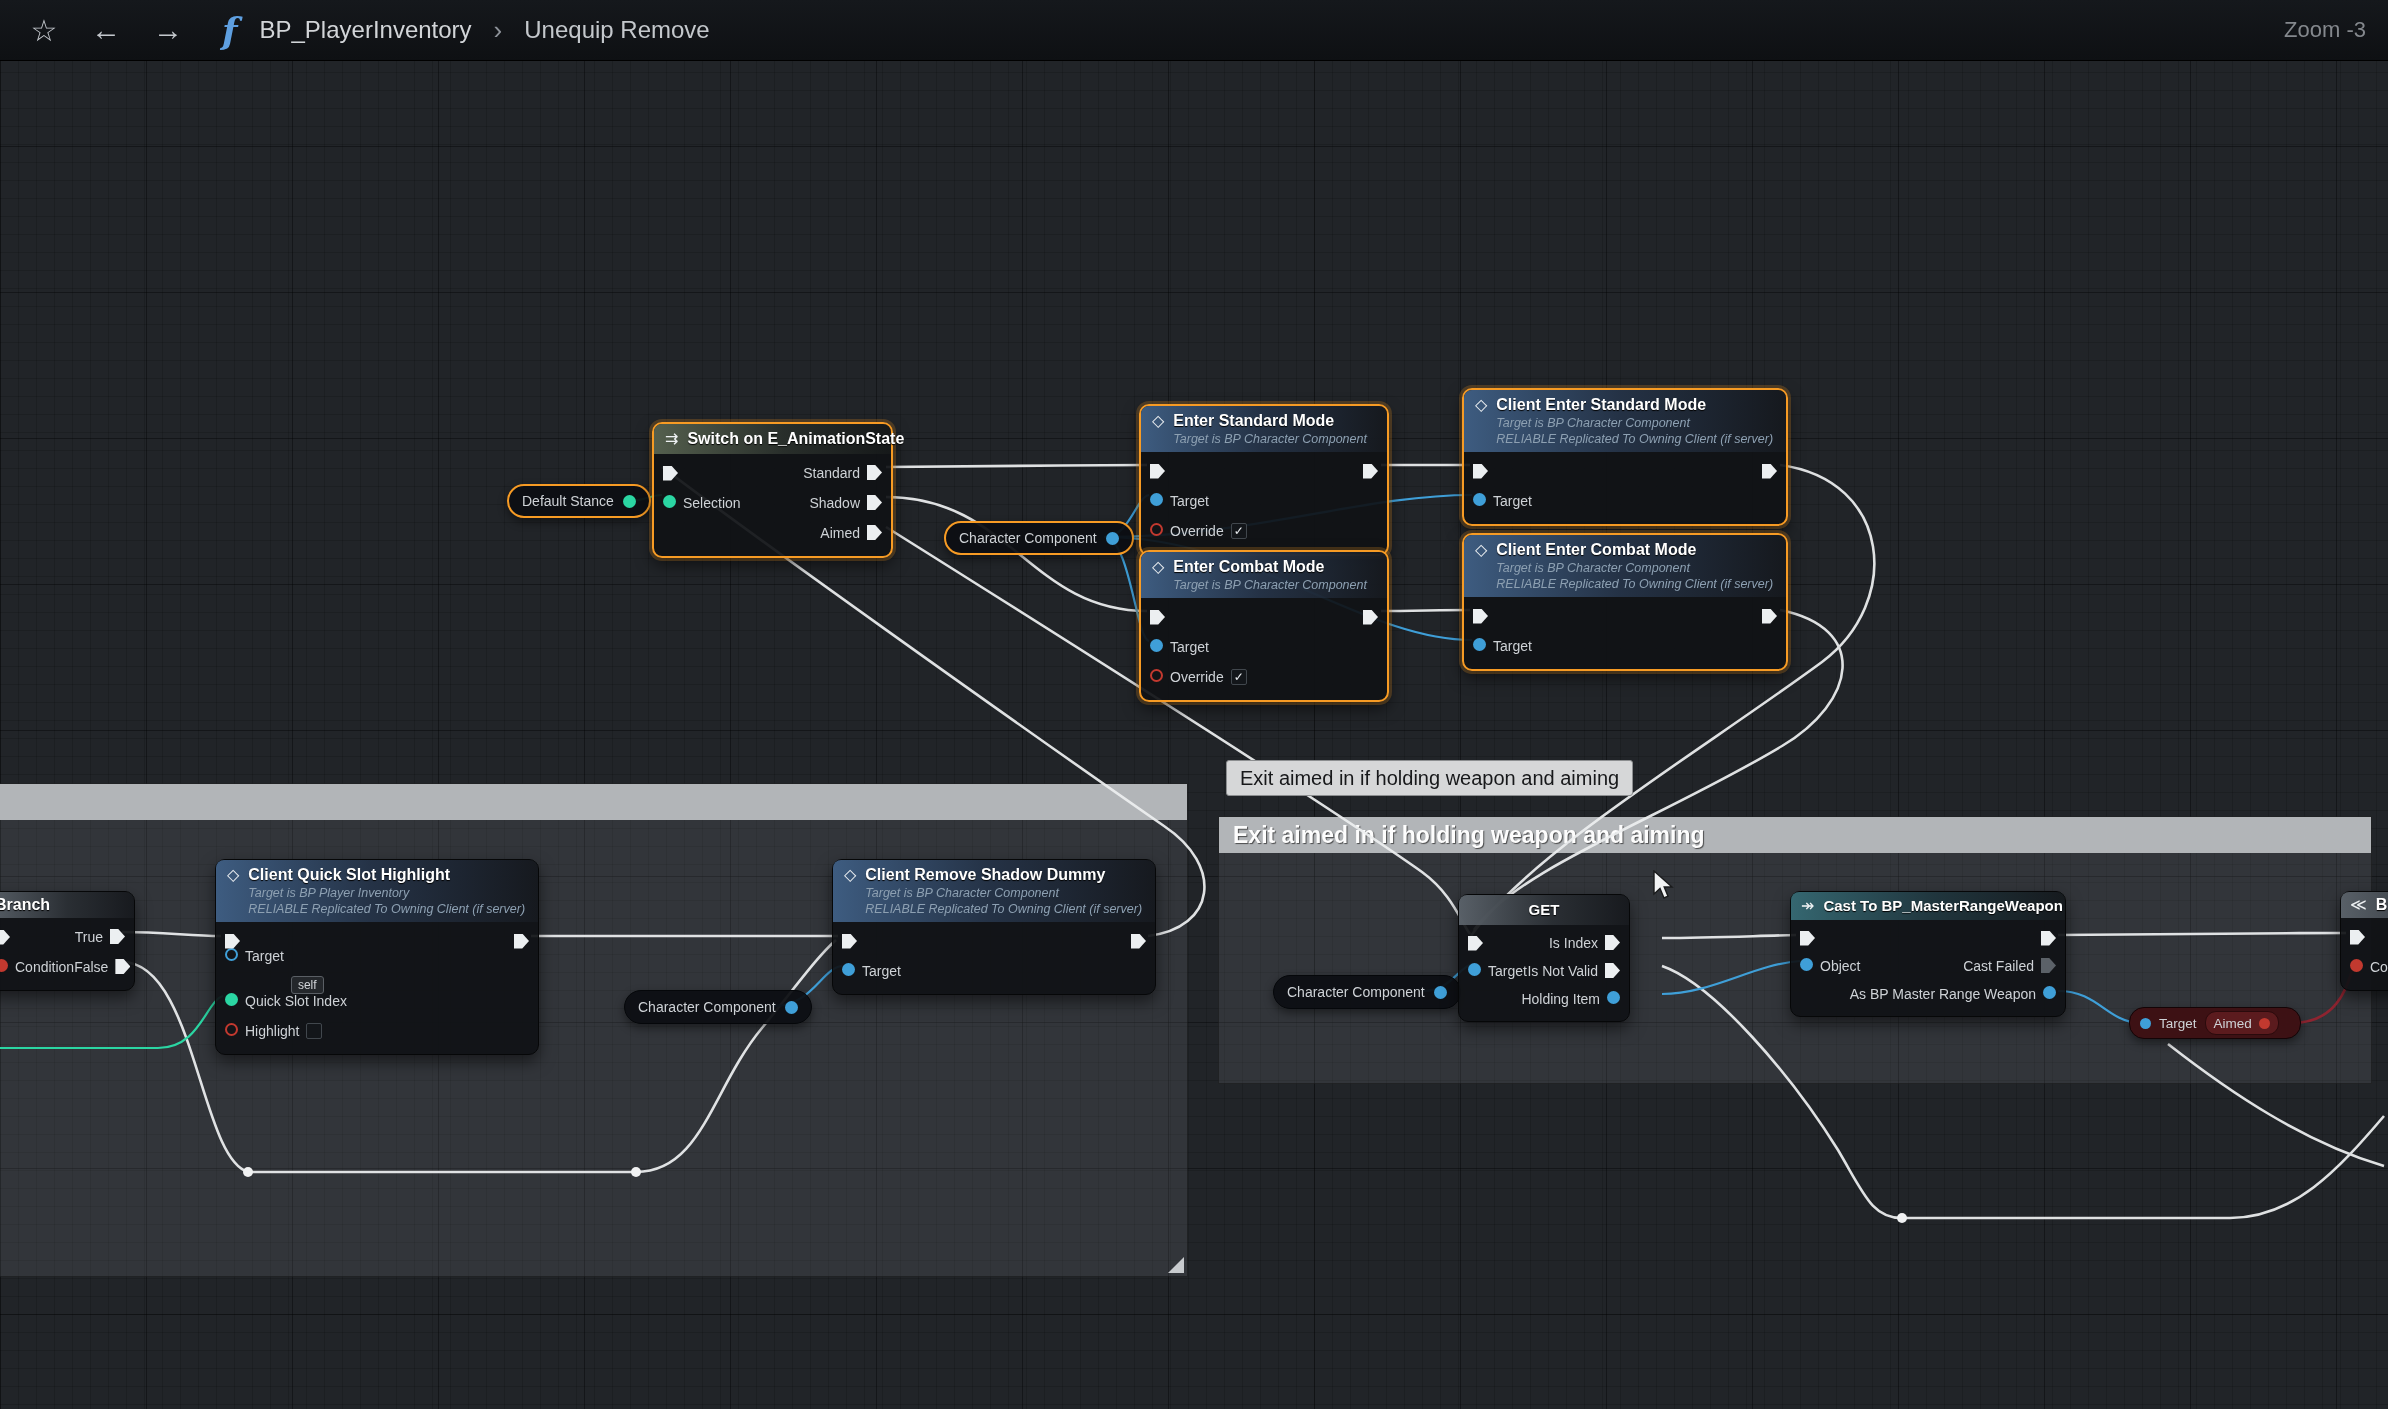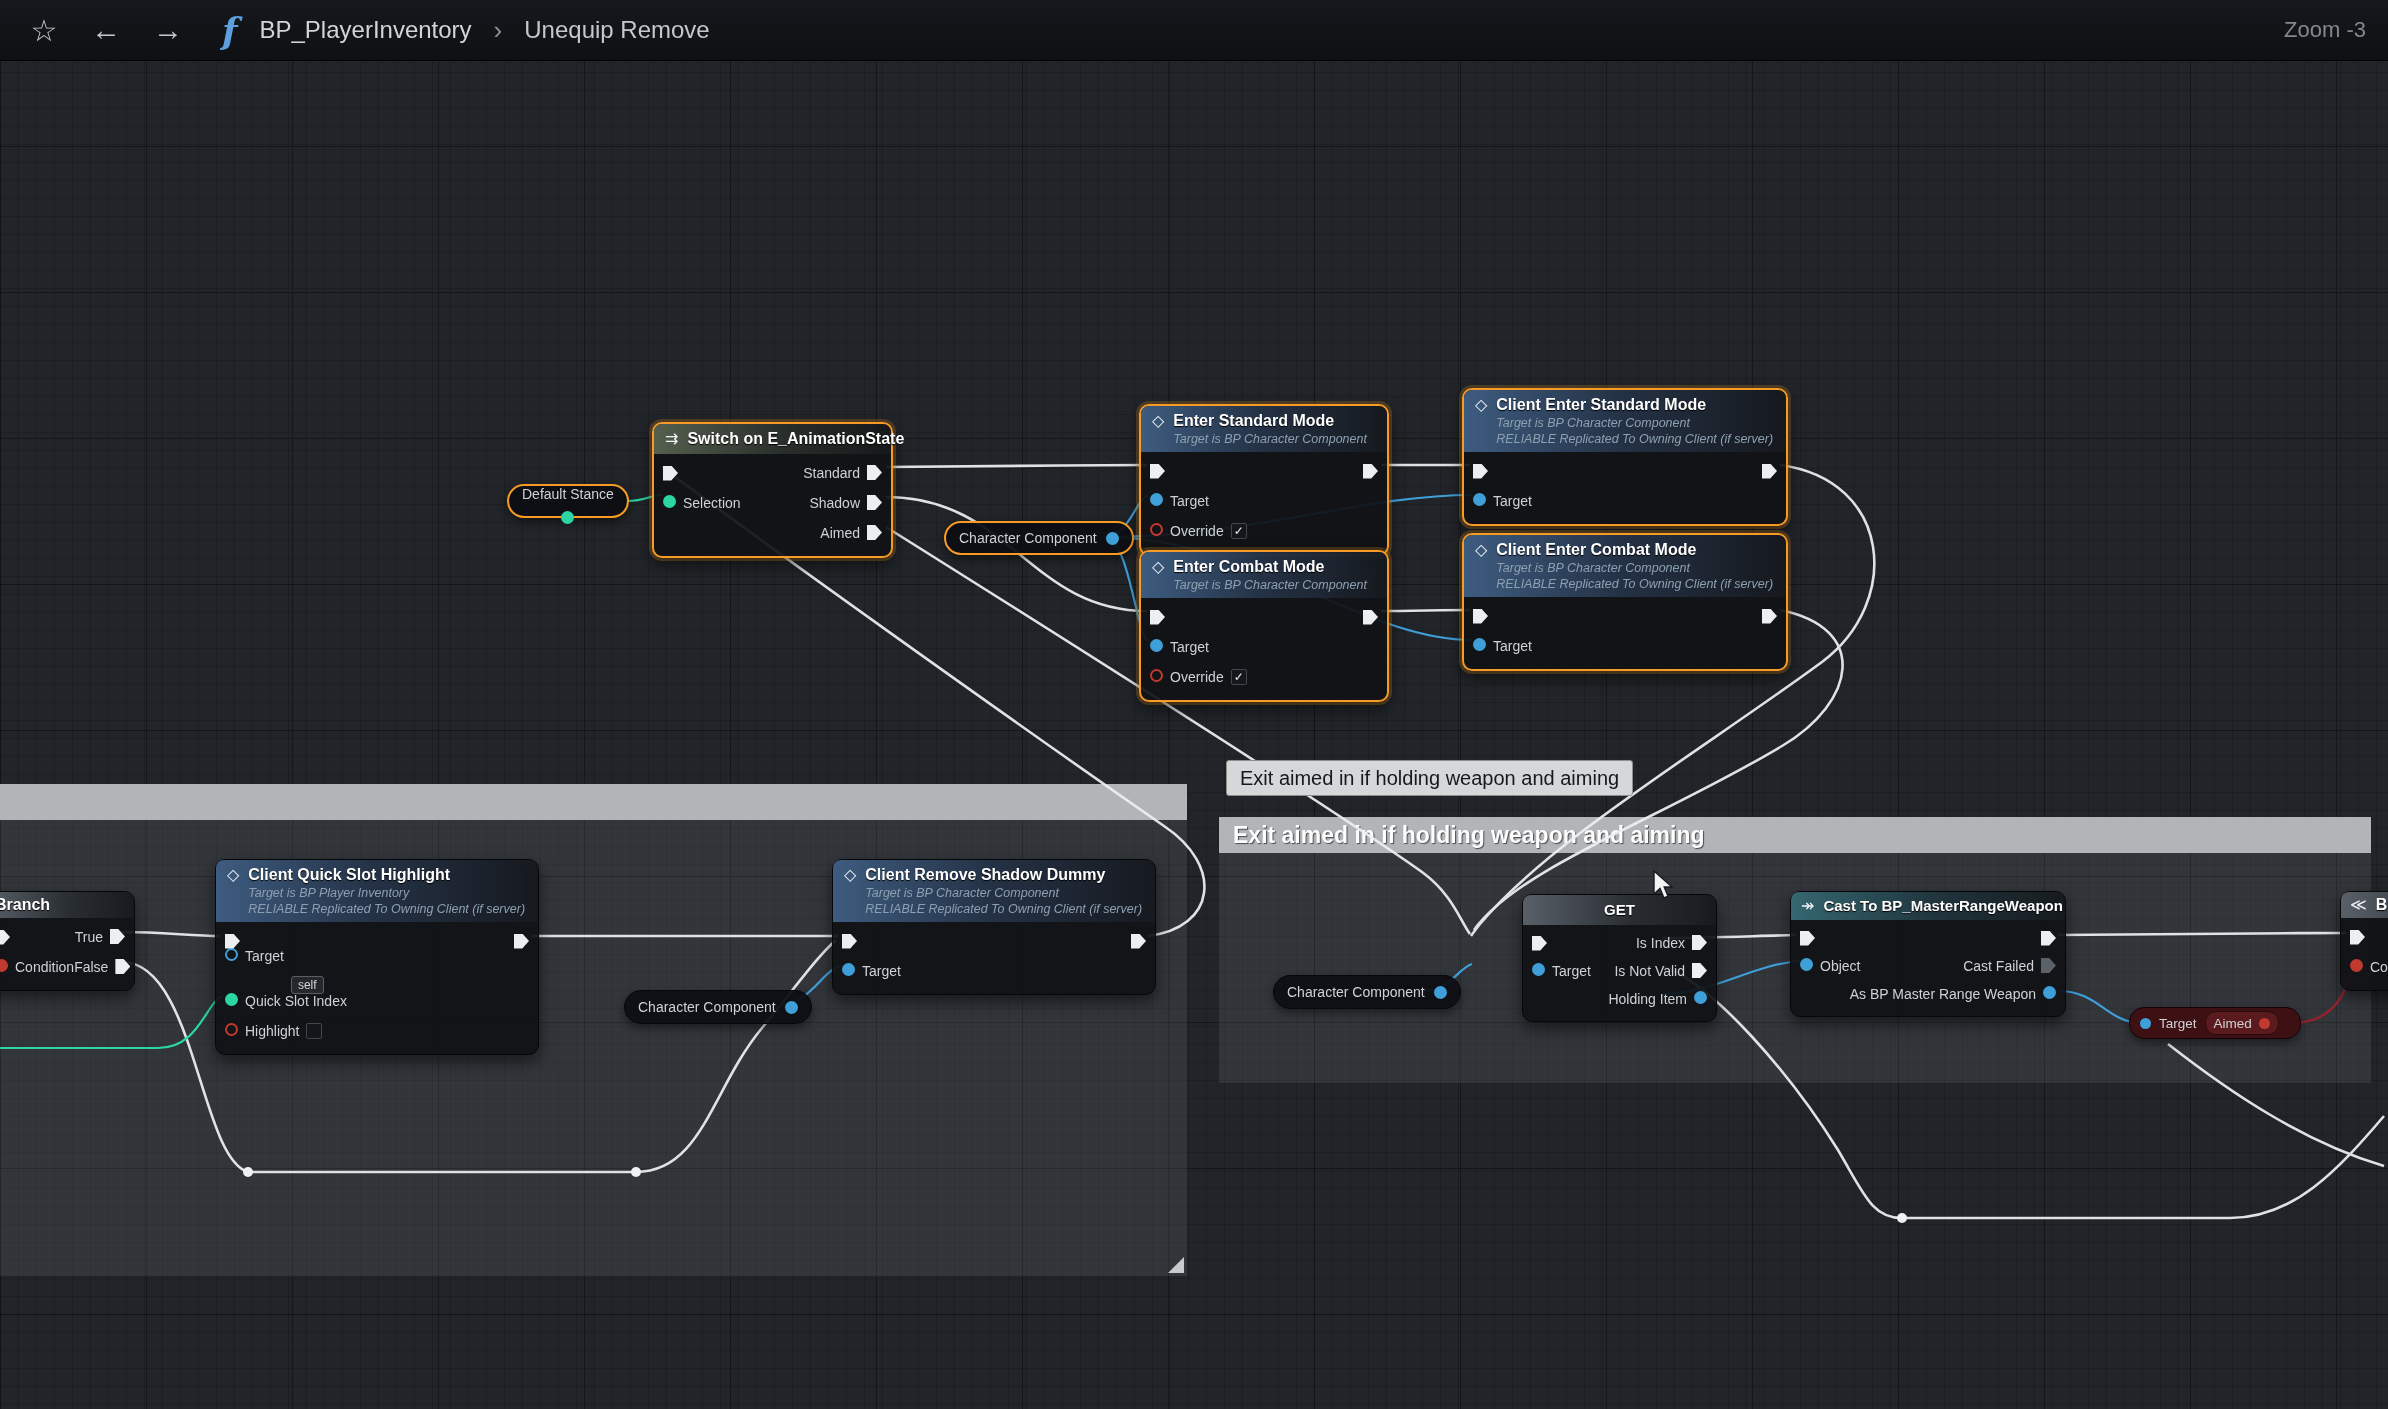--- a/index.html
+++ b/index.html
@@ -134,21 +134,21 @@
     <g fill="none" stroke="#8e2430" stroke-width="2.6">
       <path d="M2292,1023 C2334,1023 2347,992 2354,963"></path>
     </g>
     <g fill="#f0f1f2">
       <circle cx="248" cy="1172" r="5"></circle>
       <circle cx="636" cy="1172" r="5"></circle>
       <circle cx="1902" cy="1218" r="5"></circle>
     </g>
   </svg>
 
-  <div class="pill selected" style="left:507px;top:484px;flex-direction:column;">
+  <div class="pill selected" style="left:507px;top:484px;">
     <span class="plabel">Default Stance</span>
     <span class="cpin" style="background:#2bd6a3;"></span>
   </div>
   <div class="pill selected" style="left:944px;top:521px;">
     <span class="plabel">Character Component</span>
     <span class="cpin" style="background:#3f9fd8;"></span>
   </div>
   <div class="pill" style="left:624px;top:990px;">
     <span class="plabel">Character Component</span>
     <span class="cpin" style="background:#3f9fd8;"></span>
@@ -401,21 +401,21 @@
       </div>
       <div class="prow">
         <div class="pl">
             <span class="cpin" style="background:#3f9fd8;"></span>
             <span class="plabel">Target</span>
           </div>
       </div>
     </div>
   </div>
 
-  <div class="node" style="left:1522px;top:894px;width:195px;">
+  <div class="node" style="left:1458px;top:894px;width:172px;">
     <div class="nh gray center" style="padding:5px 10px;">
       <div class="ntitle" style="font-size:15px;">GET</div>
     </div>
     <div class="nbody">
       <div class="prow sm">
         <div class="pl">
             <span class="xpin"></span>
           </div>
         <div class="pr">
             <span class="plabel">Is Index</span>

